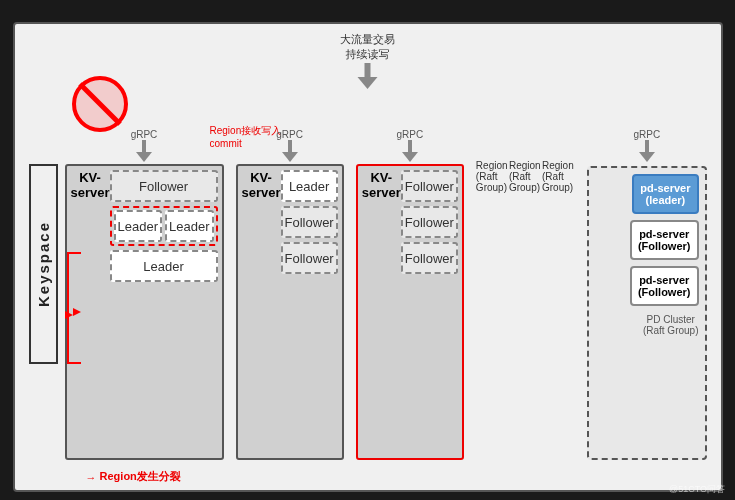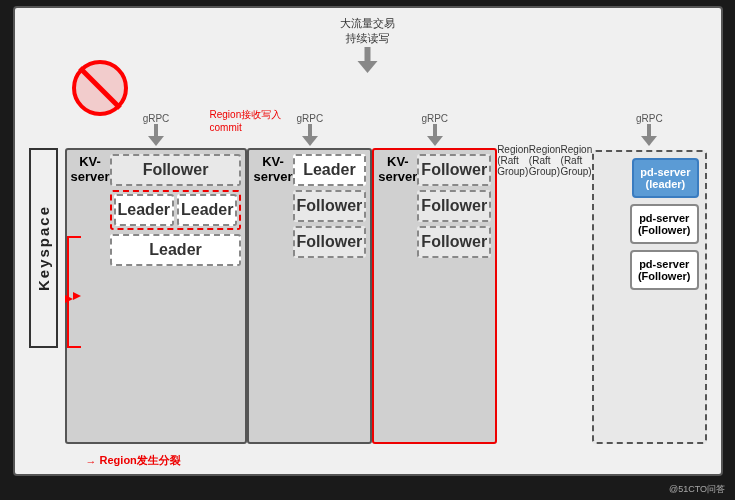--- a/index.html
+++ b/index.html
@@ -7,21 +7,21 @@
       width: 735px;
       height: 500px;
       background: #1a1a1a;
       font-family: Arial, sans-serif;
       overflow: hidden;
       position: relative;
     }
     .main-container {
       width: 710px;
       height: 470px;
-      margin: 6px auto;
+      margin: 22px auto;
       background: #f0f0f0;
       border: 2px solid #555;
       border-radius: 4px;
       position: relative;
       padding: 10px;
     }
     .arrow-down-thin {
       display: flex;
       flex-direction: column;
       align-items: center;
@@ -137,22 +137,22 @@
     }
 
     .cell-box {
       flex: 1;
       border: 2px dashed #888;
       background: #e8e8e8;
       border-radius: 3px;
       display: flex;
       align-items: center;
       justify-content: center;
-      font-size: 16px;
-      font-weight: bold;
+      font-size: 13px;
+      font-weight: normal;
       color: #333;
       min-height: 32px;
       padding: 2px;
     }
     .cell-box.leader {
       background: #ffffff;
     }
     .cell-box.follower {
       background: #e8e8e8;
     }
@@ -264,21 +264,21 @@
       <circle cx="30" cy="30" r="26" fill="rgba(255,0,0,0.15)" stroke="red" stroke-width="4"></circle>
       <line x1="10" y1="10" x2="50" y2="50" stroke="red" stroke-width="5"></line>
     </svg>
   </div>
 
   <div class="region-commit">
     <span style="color:#e00;font-size:10px;">Region接收写入</span><br>
     <span style="color:#e00;font-size:10px;">commit</span>
   </div>
 
-  <div style="position:absolute;top:105px;left:50px;right:14px;bottom:30px;display:flex;gap:0;">
+  <div style="position:absolute;top:105px;left:50px;right:14px;bottom:30px;display:flex;gap:12px;">
 
     <div style="display:flex;flex-direction:column;flex:1;">
       <div class="grpc-label">
         <span style="font-size:10px;color:#555;">gRPC</span>
         <div class="grpc-arrow">
           <div class="grpc-shaft"></div>
           <div class="grpc-head"></div>
         </div>
       </div>
       <div class="kv-server-box">
@@ -366,20 +366,24 @@
       <div class="pd-servers-group">
         <div class="pd-server-box active">
           <span>pd-server<br>(leader)</span>
         </div>
         <div class="pd-server-box">
           <span>pd-server<br>(Follower)</span>
         </div>
         <div class="pd-server-box">
           <span>pd-server<br>(Follower)</span>
         </div>
+        <div style="text-align:center;font-size:10px;color:#555;margin-top:2px;">
+          <span>PD Cluster</span><br>
+          <span>(Raft Group)</span>
+        </div>
       </div>
     </div>
 
   </div>
 
   <div style="position:absolute;left:50px;top:285px;display:flex;align-items:center;">
     <svg width="12" height="12" viewBox="0 0 12 12">
       <polygon points="0,2 8,6 0,10" fill="red"></polygon>
     </svg>
   </div>

